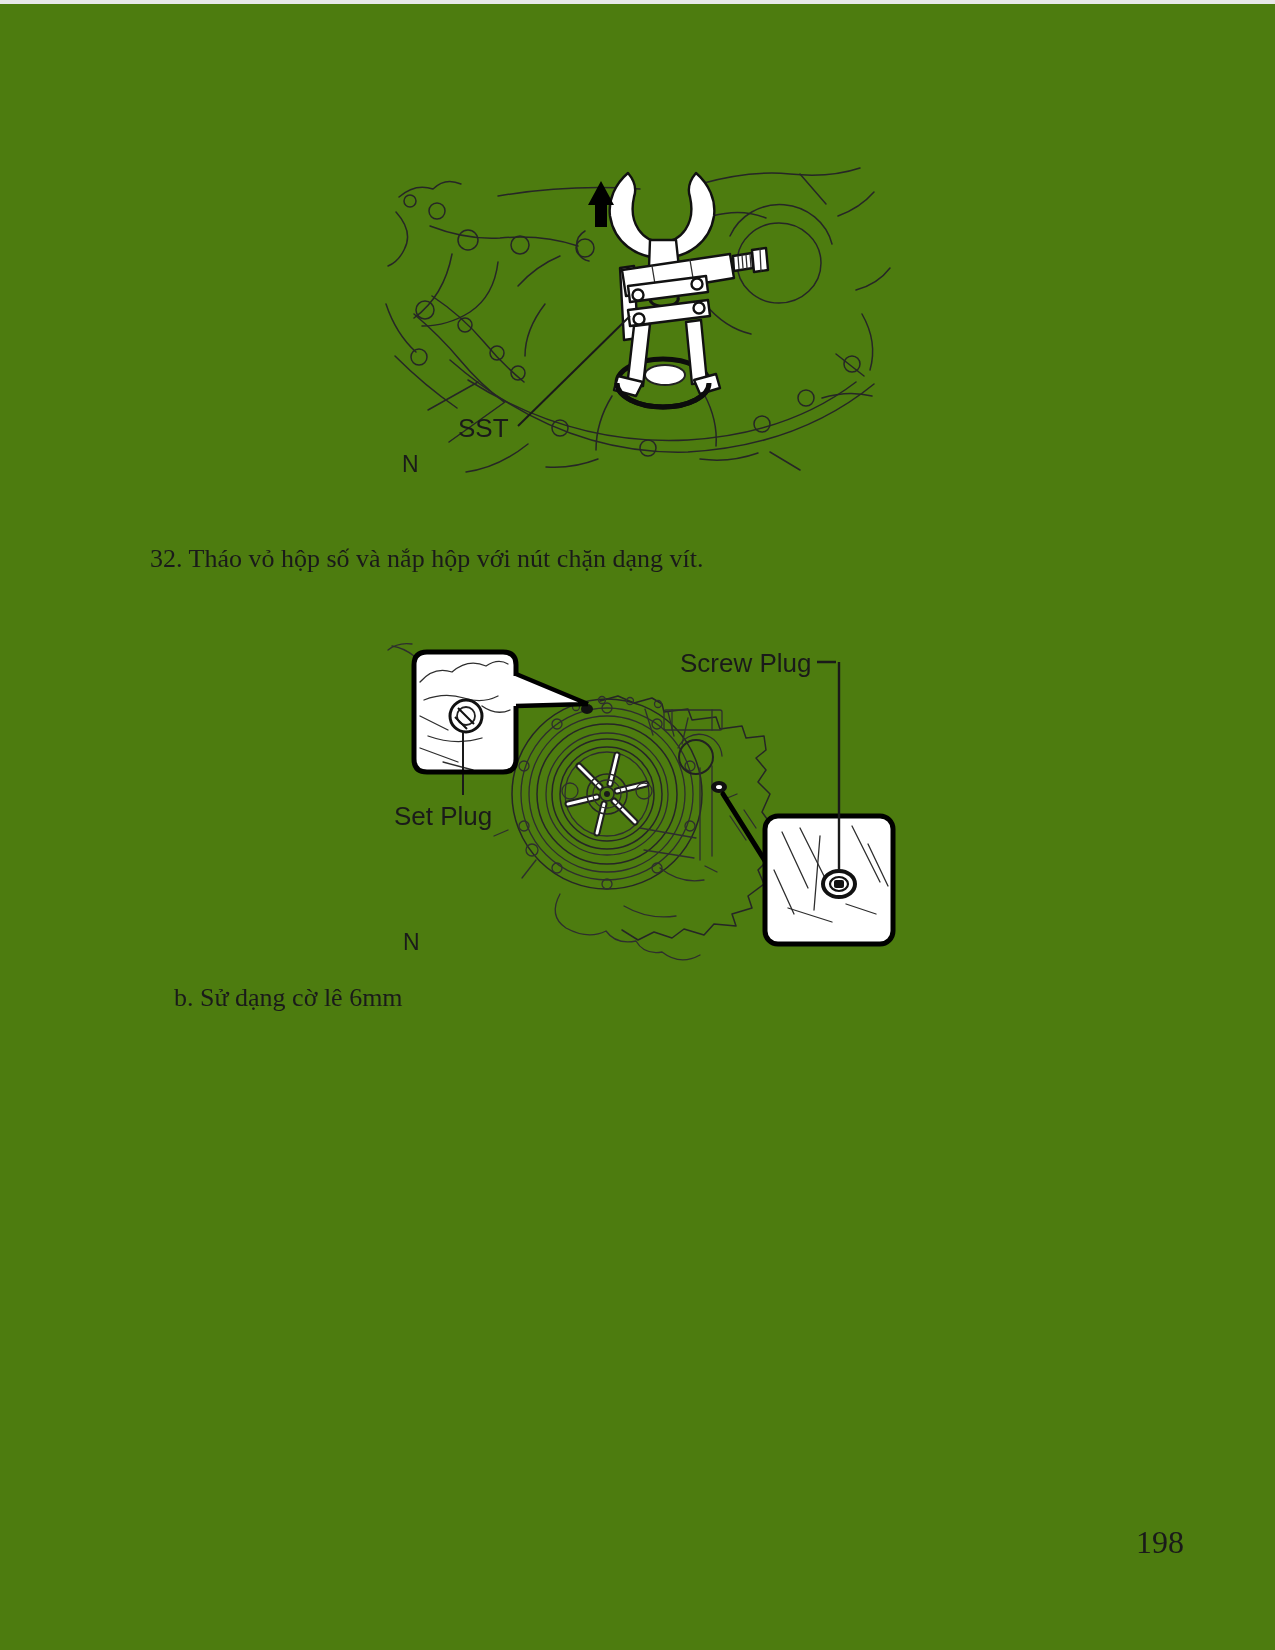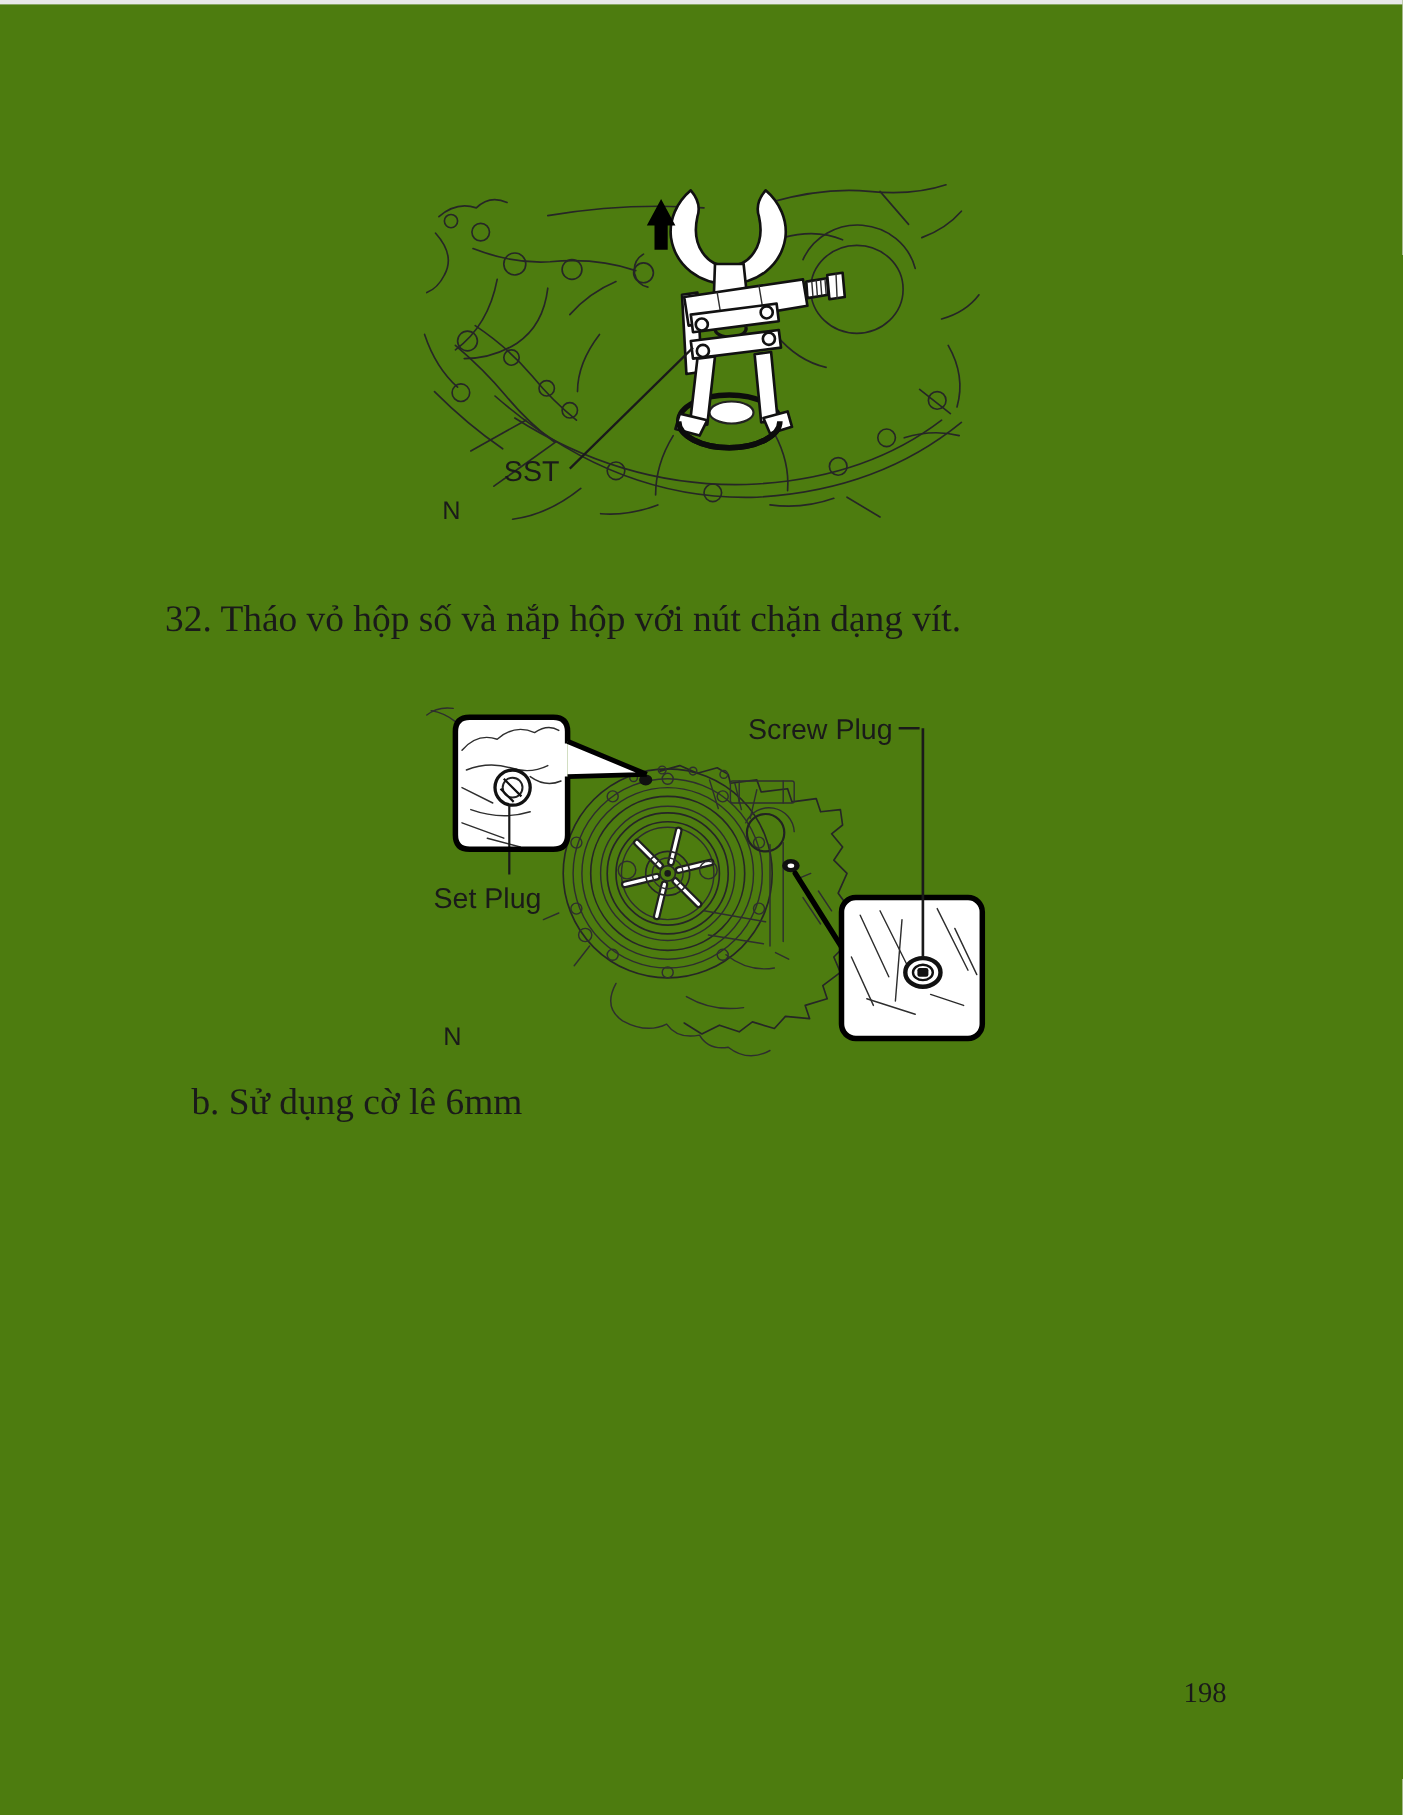--- a/index.html
+++ b/index.html
@@ -7,29 +7,29 @@
     position:relative;
     width:1275px;height:1650px;
     margin:4px auto;
     background:#4d7c0f;
     overflow:hidden;
     font-family:"Liberation Serif", serif;
     color:#1a1a1a;
   }
   .bodyline{
     position:absolute;
-    font-size:34px;
+    font-size:26px;
     line-height:1.15;
     white-space:nowrap;
     color:#1a1a1a;
   }
   .pagenum{
     position:absolute;
-    left:1076px;top:1520px;
-    font-size:26px;
+    left:1136px;top:1520px;
+    font-size:32px;
     color:#1a1a1a;
   }
   .fig{position:absolute;}
   .fig text{
     font-family:"Liberation Sans", sans-serif;
     fill:#1a1a1a;
   }
   .figlabel{font-size:26px;}
   .nlabel{font-size:23px;}
   .thin{stroke:#262626;stroke-width:1.5;fill:none;stroke-linecap:round;stroke-linejoin:round;}
@@ -278,16 +278,16 @@
       </g>
     </g>
 
     <path d="M817,658 L836,658 M839,658 L839,866" stroke="#1a1a1a" stroke-width="2.4" fill="none"></path>
 
     <text class="figlabel" x="680" y="668">Screw Plug</text>
     <text class="figlabel" x="394" y="821">Set Plug</text>
     <text class="nlabel" x="403" y="946">N</text>
   </svg>
 
-  <div class="bodyline" style="left:174px;top:979px;">b. Sử dụng cờ lê 6mm</div>
+  <div class="bodyline" style="left:174px;top:979px;">b. Sử dạng cờ lê 6mm</div>
 
   <div class="pagenum">198</div>
 </div>
 
 </body></html>

